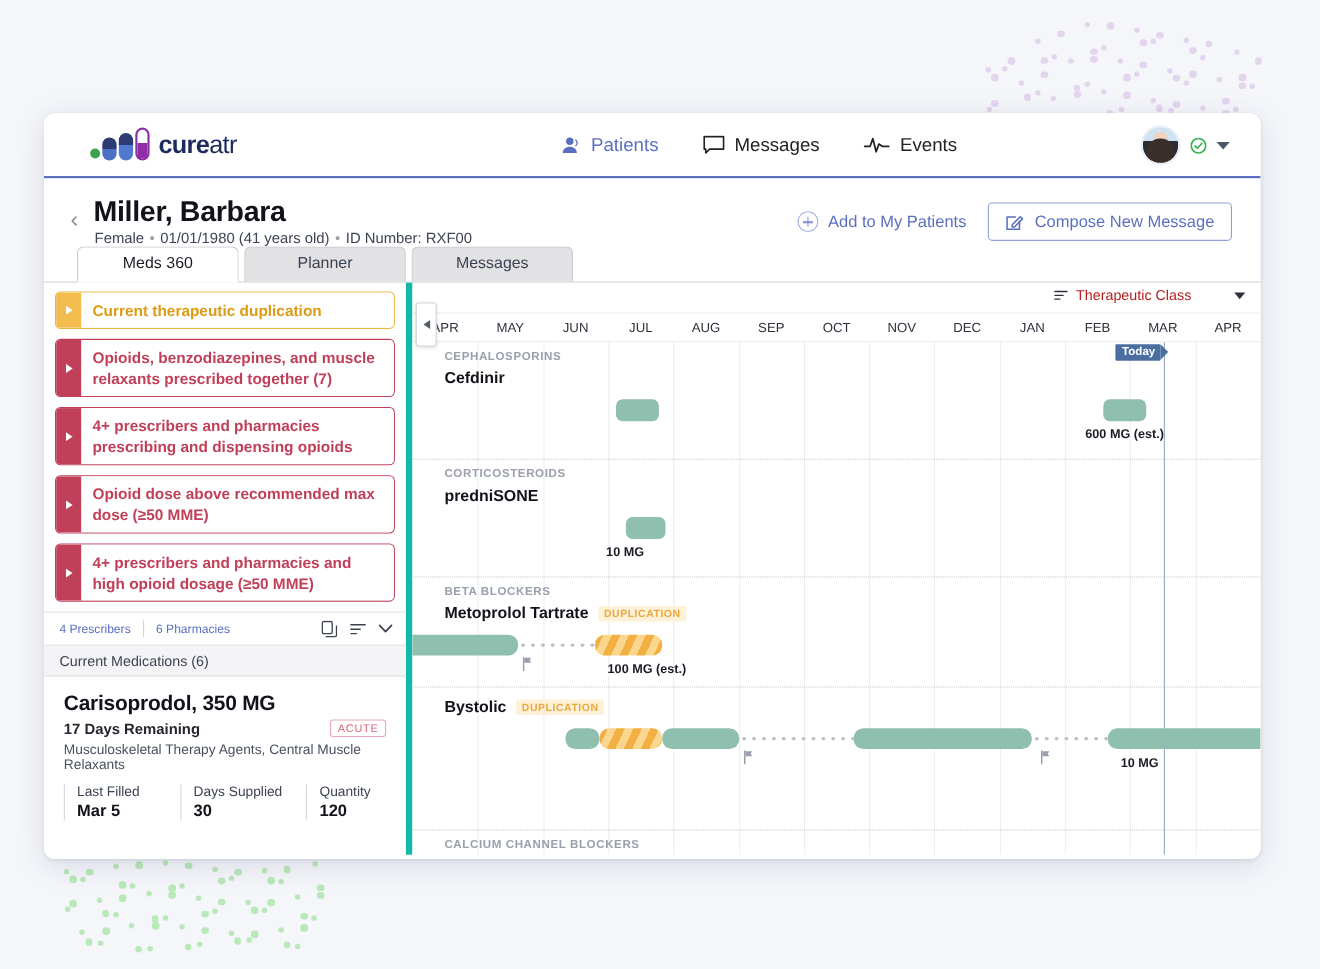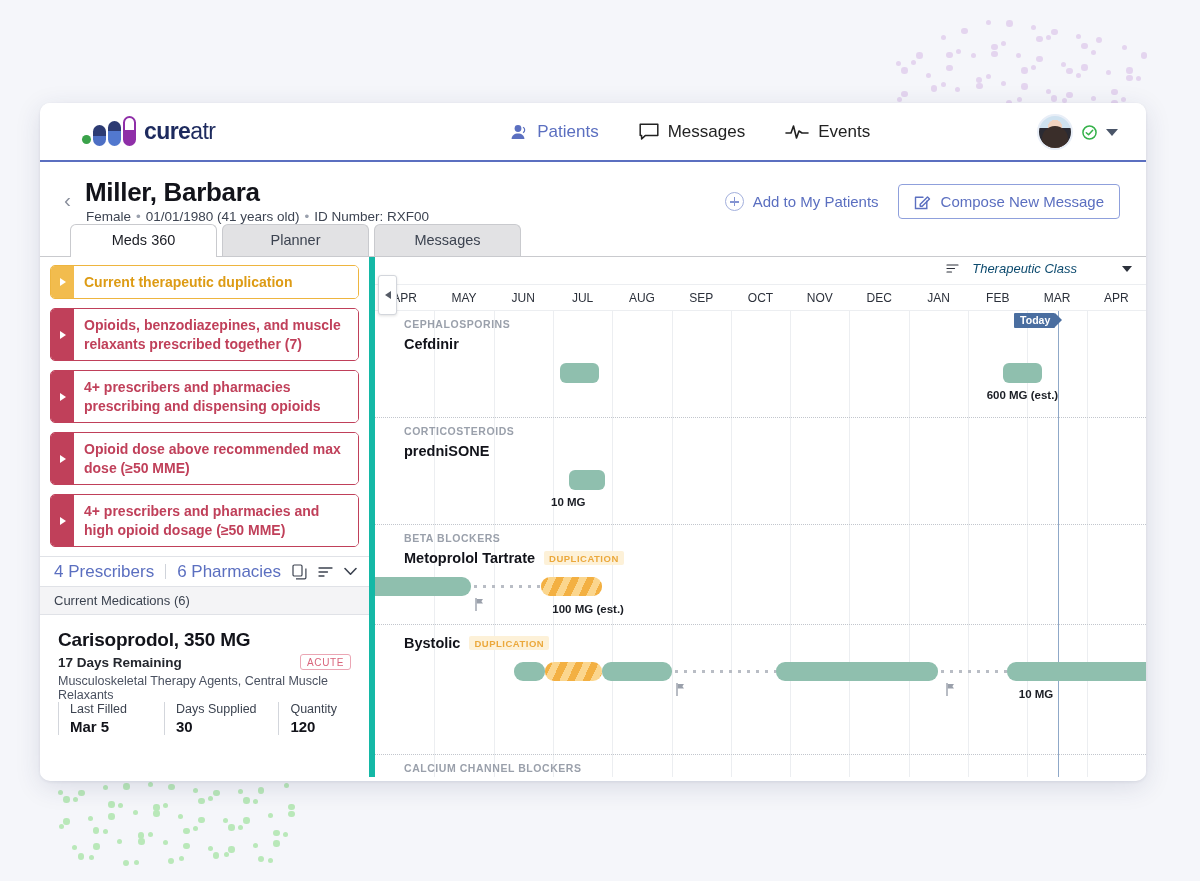--- a/index.html
+++ b/index.html
@@ -119,52 +119,52 @@
   .alert.warn .txt { background: #fff; color: #dd9b14; }
   .alert.crit { border: 1.4px solid #c0405a; }
   .alert.crit .arrow-col { background: #c0405a; }
   .alert.crit .txt { background: #fff; color: #c0405a; }
 
   #presc-bar {
     display: flex; align-items: center; height: 31px;
     border-top: 1px solid #e0e2e7; border-bottom: 1px solid #e0e2e7;
     padding: 0 14px; margin-top: 4px; position: relative;
   }
-  .presc-link { font-size: 17px; color: #5b6fc0; cursor: pointer; }
+  .presc-link { font-size: 11px; color: #5b6fc0; cursor: pointer; }
   .presc-div { width: 1px; height: 15px; background: #cfd3da; margin: 0 11px; }
   #presc-icons { position: absolute; right: 12px; display: flex; align-items: center; gap: 11px; }
 
   #cur-meds-hdr {
     height: 28px; line-height: 28px; padding-left: 14px;
     background: #f4f4f6; border-bottom: 1px solid #e0e2e7;
     font-size: 13px; color: #3c4350;
   }
 
   #med-card { padding: 14px 18px 0 18px; position: relative; }
   #med-title { font-size: 19px; font-weight: bold; color: #12131a; letter-spacing: -.2px; }
   #med-sub-row { display: flex; align-items: center; justify-content: space-between; margin-top: 3px; }
   #med-days { font-size: 13.5px; color: #24272e; font-weight: bold; }
   #acute-badge {
     font-size: 10px; letter-spacing: .6px; color: #d9657c;
     border: 1px solid #eba6b4; border-radius: 3px; padding: 1.5px 6px;
   }
   #med-class { font-size: 12.5px; color: #4a5160; margin-top: 4px; }
-  #med-stats { display: flex; }
+  #med-stats { display: flex; margin-top: 11px; }
   .stat { padding-left: 11px; border-left: 1px solid #d3d6dc; margin-right: 14px; }
   .stat:nth-child(1) { width: 106px; }
   .stat:nth-child(2) { width: 116px; }
   .stat-l { font-size: 12.5px; color: #3c4350; }
   .stat-v { font-size: 15px; font-weight: bold; color: #12131a; margin-top: 2px; }
   #med-dir { font-size: 12.5px; color: #24272e; margin-top: 12px; line-height: 1.42; padding-left: 11px; }
 
   
   #right { flex: 1; position: relative; background: #fff; overflow: hidden; }
 
   #tl-toolbar { height: 28px; position: relative; border-bottom: 1px solid #eceef1; }
-  #class-select { position: absolute; right: 14px; top: 4px; display: flex; align-items: center; gap: 13px; font-size: 13px; color: #0c4a6e; cursor: pointer; font-style: italic; }
+  #class-select { position: absolute; right: 14px; top: 4px; display: flex; align-items: center; gap: 7px; font-size: 13px; color: #b91c1c; cursor: pointer; }
   #class-select .chev { width: 0; height: 0; border-left: 5px solid transparent; border-right: 5px solid transparent; border-top: 6px solid #2c313b; margin-left: 32px; }
 
   #months { height: 26px; display: flex; position: relative; border-bottom: 1px solid #eceef1; }
   .month { flex: 1; text-align: center; font-size: 12px; color: #2c313b; line-height: 26px; font-weight: 500; }
   #collapse-tab {
     position: absolute; left: 3px; top: 18px; width: 19px; height: 40px;
     background: #fff; border: 1px solid #d3d6dc; border-radius: 3px;
     display: flex; align-items: center; justify-content: center;
     box-shadow: 0 1px 3px rgba(0,0,0,.12); z-index: 6; cursor: pointer;
   }

